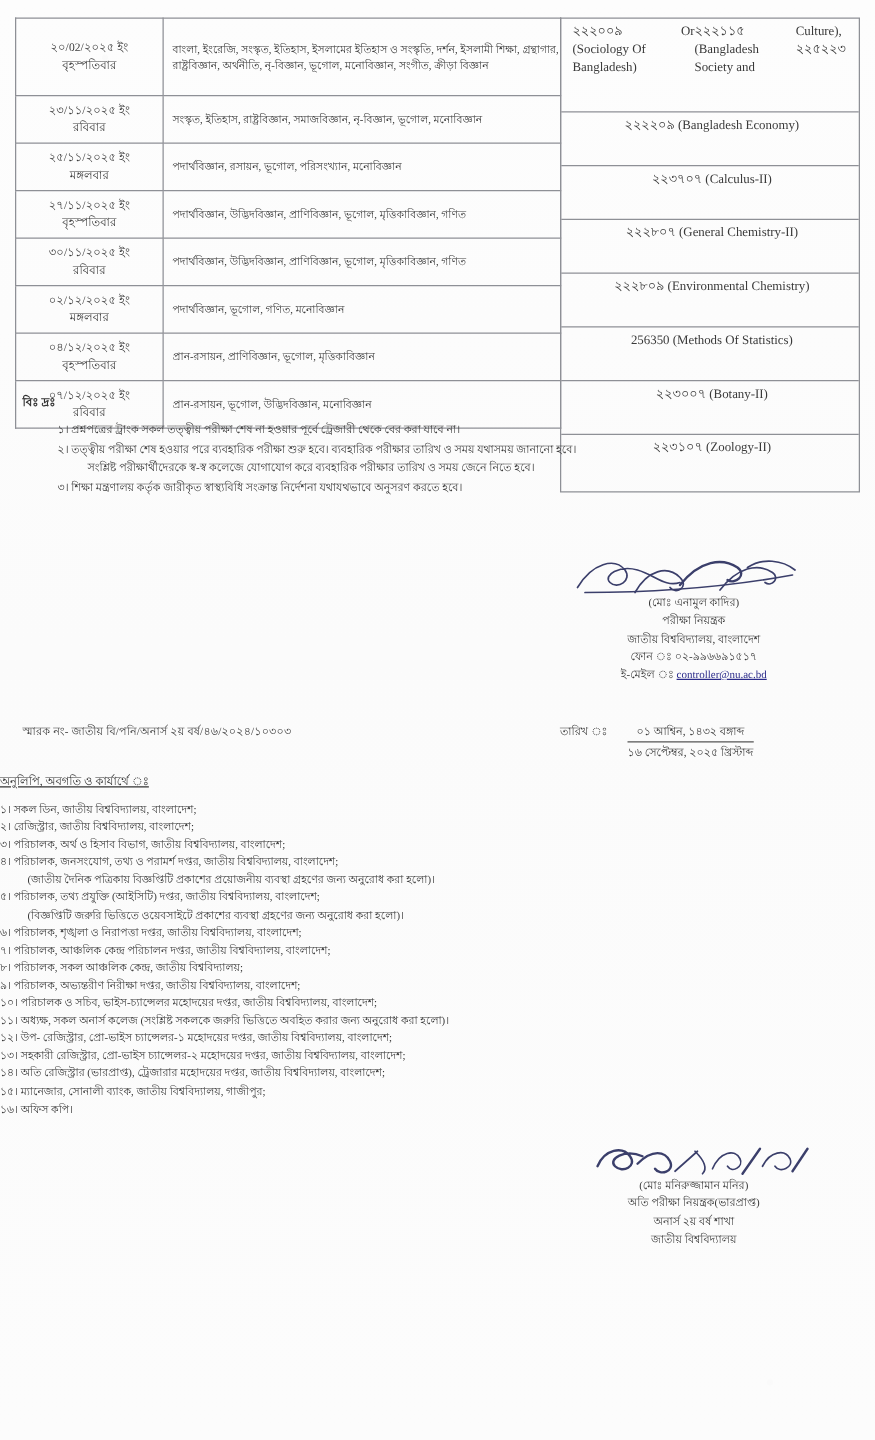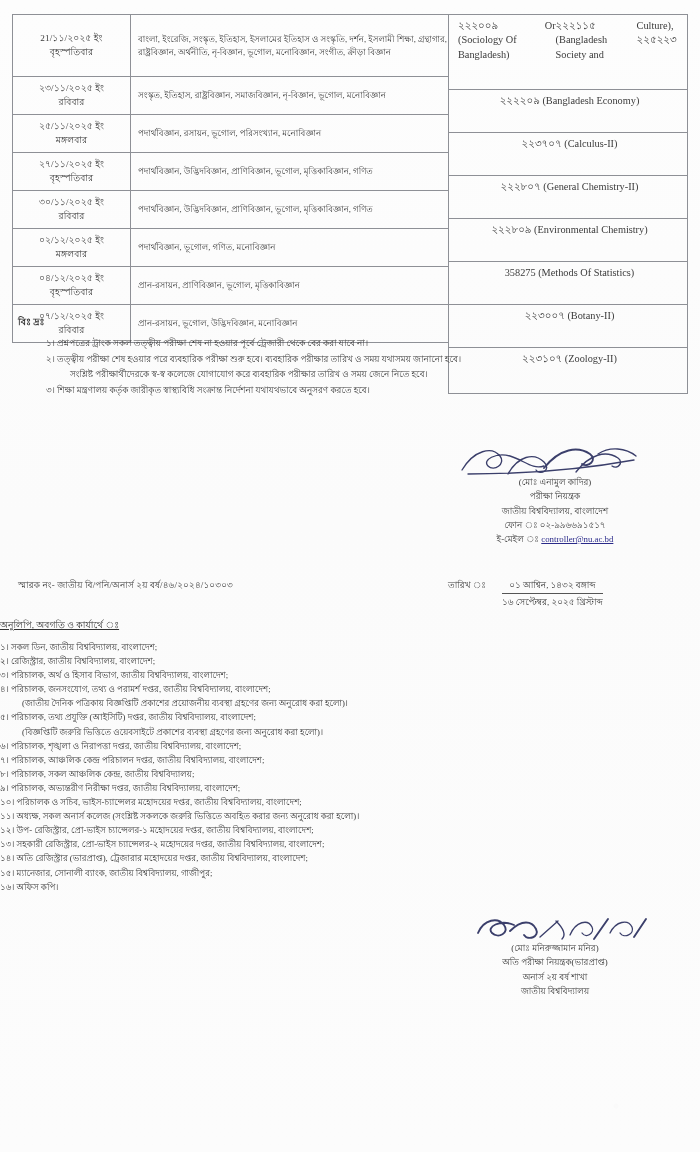--- a/index.html
+++ b/index.html
@@ -217,21 +217,21 @@
 <div class="scan-noise"></div>
 
 <table class="lm-table">
   <colgroup>
     <col class="col-date">
     <col class="col-subj">
   </colgroup>
   <tbody id="lm-body">
       <tr style="height: 62px;">
         <td class="date-cell">
-          <div>21/১১/২০২৫ ইং</div>
+          <div>২০/02/২০২৫ ইং</div>
           <div>বৃহস্পতিবার</div>
         </td>
         <td class="subj-cell">বাংলা, ইংরেজি, সংস্কৃত, ইতিহাস, ইসলামের ইতিহাস ও সংস্কৃতি, দর্শন, ইসলামী শিক্ষা, গ্রন্থাগার, রাষ্ট্রবিজ্ঞান, অর্থনীতি, নৃ-বিজ্ঞান, ভূগোল, মনোবিজ্ঞান, সংগীত, ক্রীড়া বিজ্ঞান</td>
       </tr>
       <tr style="height: 38px;">
         <td class="date-cell">
           <div>২৩/১১/২০২৫ ইং</div>
           <div>রবিবার</div>
         </td>
         <td class="subj-cell">সংস্কৃত, ইতিহাস, রাষ্ট্রবিজ্ঞান, সমাজবিজ্ঞান, নৃ-বিজ্ঞান, ভূগোল, মনোবিজ্ঞান</td>
@@ -294,21 +294,21 @@
     <div class="course-row" style="height: 43px;">
       <div>২২৩৭০৭ (Calculus-II)</div>
     </div>
     <div class="course-row" style="height: 43px;">
       <div>২২২৮০৭ (General Chemistry-II)</div>
     </div>
     <div class="course-row" style="height: 43px;">
       <div>২২২৮০৯ (Environmental Chemistry)</div>
     </div>
     <div class="course-row" style="height: 43px;">
-      <div>358275 (Methods Of Statistics)</div>
+      <div>256350 (Methods Of Statistics)</div>
     </div>
     <div class="course-row" style="height: 43px;">
       <div>২২৩০০৭ (Botany-II)</div>
     </div>
     <div class="course-row" style="height: 45px;">
       <div>২২৩১০৭ (Zoology-II)</div>
     </div>
   </div>
 
 <div class="notes">

